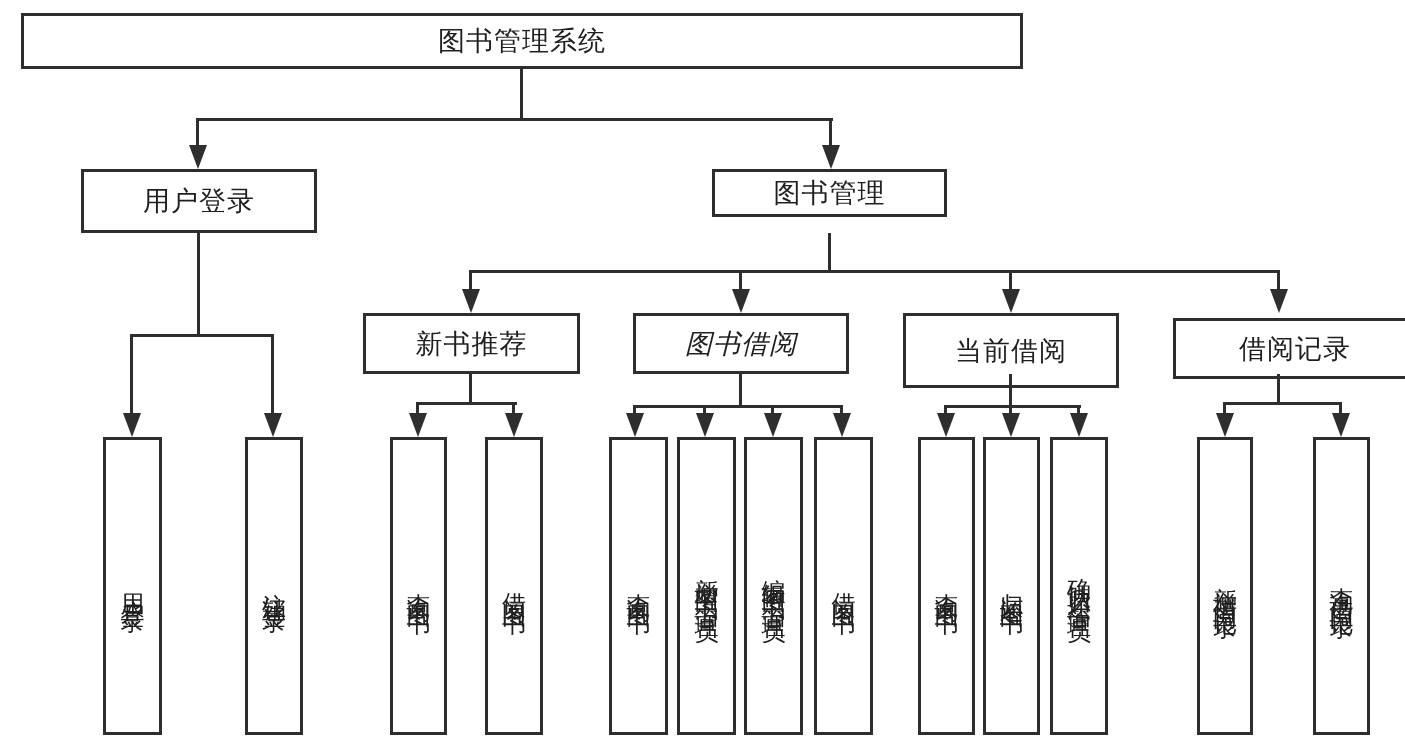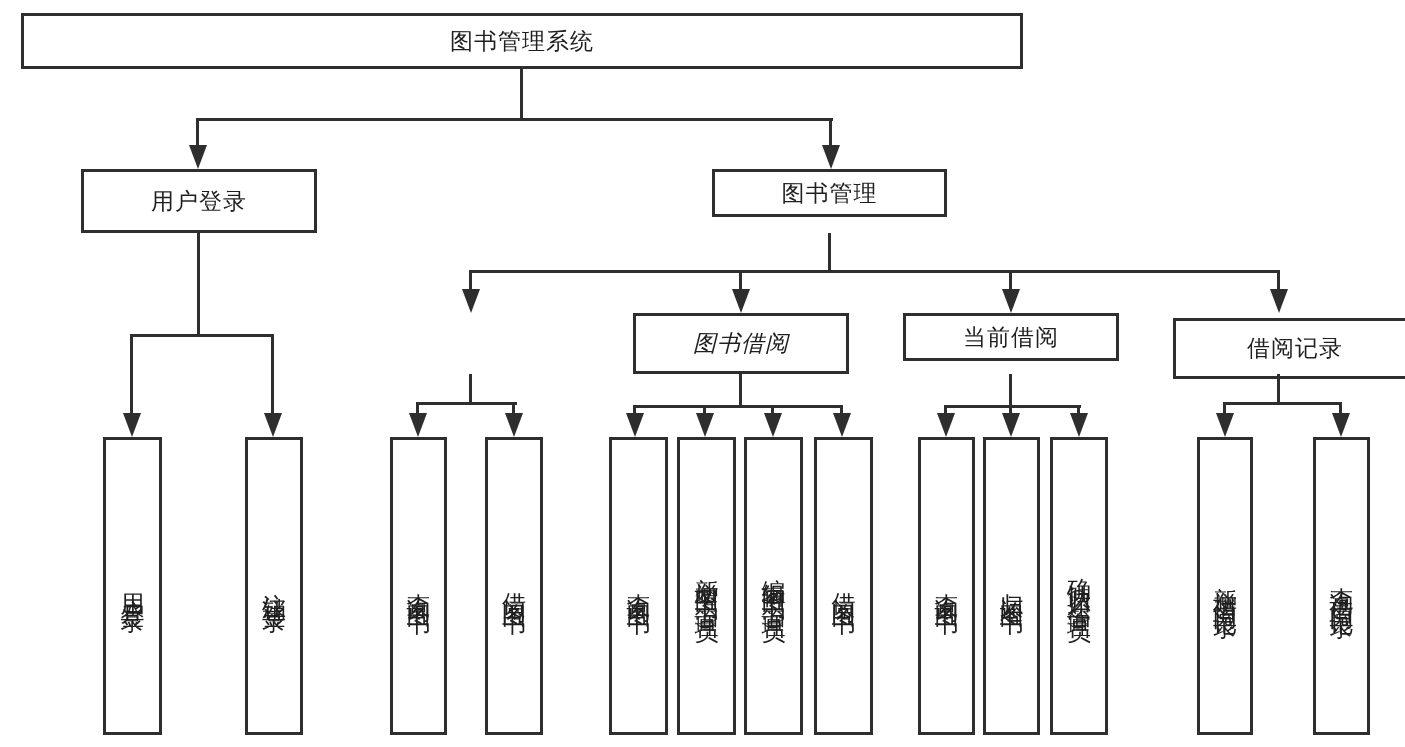--- a/index.html
+++ b/index.html
@@ -21,21 +21,21 @@
   }
   .box {
     position: absolute;
     border: 3px solid var(--line);
     background: var(--background);
     display: flex;
     align-items: center;
     justify-content: center;
     text-align: center;
   }
-  .hbox { font-size: 23px; letter-spacing: 1px; justify-content: center; }
+  .hbox { font-size: 27px; letter-spacing: 1px; justify-content: center; }
   .vbox .label {
     writing-mode: vertical-rl;
     font-size: 24px;
     letter-spacing: 6px;
     line-height: 1;
   }
   .line { position: absolute; background: var(--line); }
   .arrow {
     position: absolute;
     width: 0; height: 0;
@@ -88,24 +88,27 @@
   <div class="line" style="left:469px; top:270px; width:811px; height:3px;"></div>
   <div class="line" style="left:469px; top:270px; width:3px; height:22px;"></div>
   <div class="arrow" style="left:462px; top:289px;"></div>
   <div class="line" style="left:739px; top:270px; width:3px; height:22px;"></div>
   <div class="arrow" style="left:732px; top:289px;"></div>
   <div class="line" style="left:1009px; top:270px; width:3px; height:22px;"></div>
   <div class="arrow" style="left:1002px; top:289px;"></div>
   <div class="line" style="left:1277px; top:270px; width:3px; height:22px;"></div>
   <div class="arrow" style="left:1270px; top:289px;"></div>
 
+  <div class="box hbox" style="left:363px; top:313px; width:217px; height:61px;">
+    <span>新书推荐</span>
+  </div>
   <div class="box hbox" style="left:633px; top:313px; width:216px; height:61px;font-style:italic;">
     <span>图书借阅</span>
   </div>
-  <div class="box hbox" style="left:903px; top:313px; width:216px; height:48px;">
+  <div class="box hbox" style="left:903px; top:313px; width:216px; height:75px;">
     <span>当前借阅</span>
   </div>
   <div class="box hbox" style="left:1173px; top:318px; width:244px; height:61px;">
     <span>借阅记录</span>
   </div>
 
   <div class="line" style="left:469px; top:374px; width:3px; height:31px;"></div>
   <div class="line" style="left:416px; top:402px; width:101px; height:3px;"></div>
   <div class="line" style="left:416px; top:402px; width:3px; height:13px;"></div>
   <div class="arrow" style="left:409px; top:413px;"></div>

